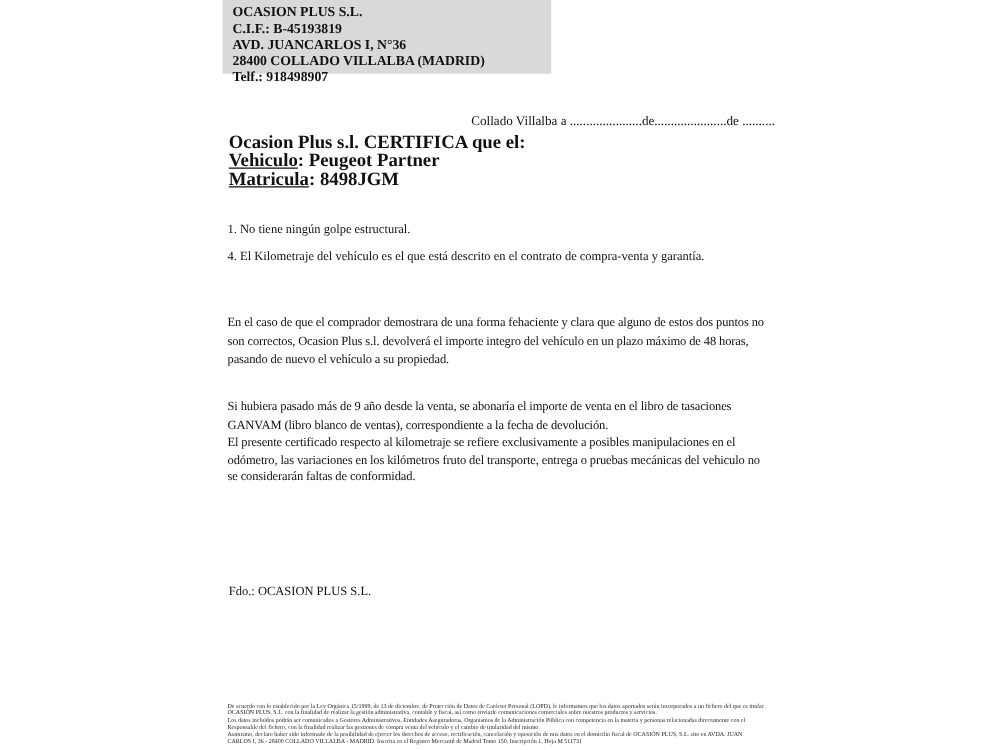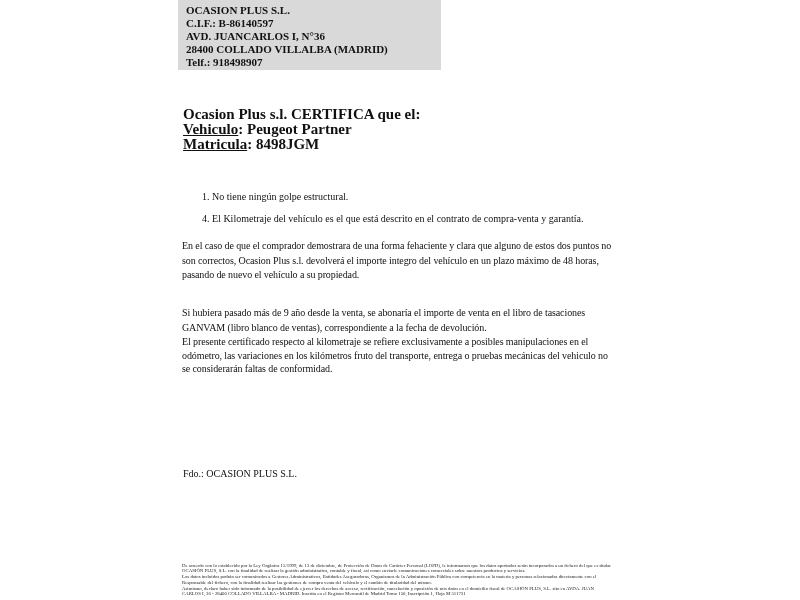--- a/index.html
+++ b/index.html
@@ -2,40 +2,40 @@
 <html><head>
 <meta charset="utf-8">
 <style>
   html,body{margin:0;padding:0;}
   body{width:800px;height:600px;background:#ffffff;overflow:hidden;}
   .page{
     position:relative;width:800px;height:600px;background:#ffffff;
     font-family:"Liberation Serif", serif;color:#111;
   }
   .header-box{
-    position:absolute;left:178px;top:0;width:263px;height:70px;
+    position:absolute;left:178px;top:0;width:263px;height:59px;
     background:#d9d9d9;box-sizing:border-box;padding:4px 0 0 8px;
     font-weight:bold;font-size:11px;line-height:13px;
   }
   .date-line{
     position:absolute;left:377px;top:92px;font-size:10.5px;white-space:pre;
   }
   .certify{
     position:absolute;left:183px;top:107px;font-size:15px;line-height:15px;font-weight:bold;
   }
   .certify .row .lbl{
     text-decoration:underline;display:inline-block;min-width:52px;
   }
   .points{
-    position:absolute;left:182px;top:190px;font-size:10px;line-height:13px;margin-left:20px;
+    position:absolute;left:182px;top:177px;font-size:10px;line-height:13px;
   }
   .points .point{margin-bottom:9px;white-space:pre;}
   .para{
     position:absolute;left:182px;font-size:10px;line-height:14.5px;
-    white-space:pre;letter-spacing:-0.1px;
+    white-space:pre;letter-spacing:-0.1px;margin-top:13px;
   }
   .para.p1{top:239px;}
   .para.p2{top:284px;}
   .para.p3{top:306px;}
   .para.p4{top:335px;line-height:13.5px;}
   .signature{
     position:absolute;left:183px;top:468px;font-size:10px;
   }
   .legal{
     position:absolute;left:182px;top:562px;width:436px;height:36px;overflow:visible;
@@ -45,26 +45,27 @@
     font-size:9.6px;line-height:11.4px;white-space:pre;color:#222;
   }
 </style>
 </head>
 <body>
 
 <div class="page">
 
   <div class="header-box">
     <div>OCASION PLUS S.L.</div>
-    <div>C.I.F.: B-86140597</div>
+    <div>C.I.F.: B-45193819</div>
     <div>AVD. JUANCARLOS I, N°36</div>
     <div>28400 COLLADO VILLALBA (MADRID)</div>
     <div>Telf.: 918498907</div>
   </div>
 
+  <div class="date-line">Collado Villalba a ......................de......................de ..........</div>
 
   <div class="certify">
     <div>Ocasion Plus s.l. CERTIFICA que el:</div>
     <div class="row">
       <span class="lbl">Vehiculo</span><span>: </span><span>Peugeot Partner</span>
     </div>
     <div class="row">
       <span class="lbl">Matricula</span><span>: </span><span>8498JGM</span>
     </div>
   </div>

